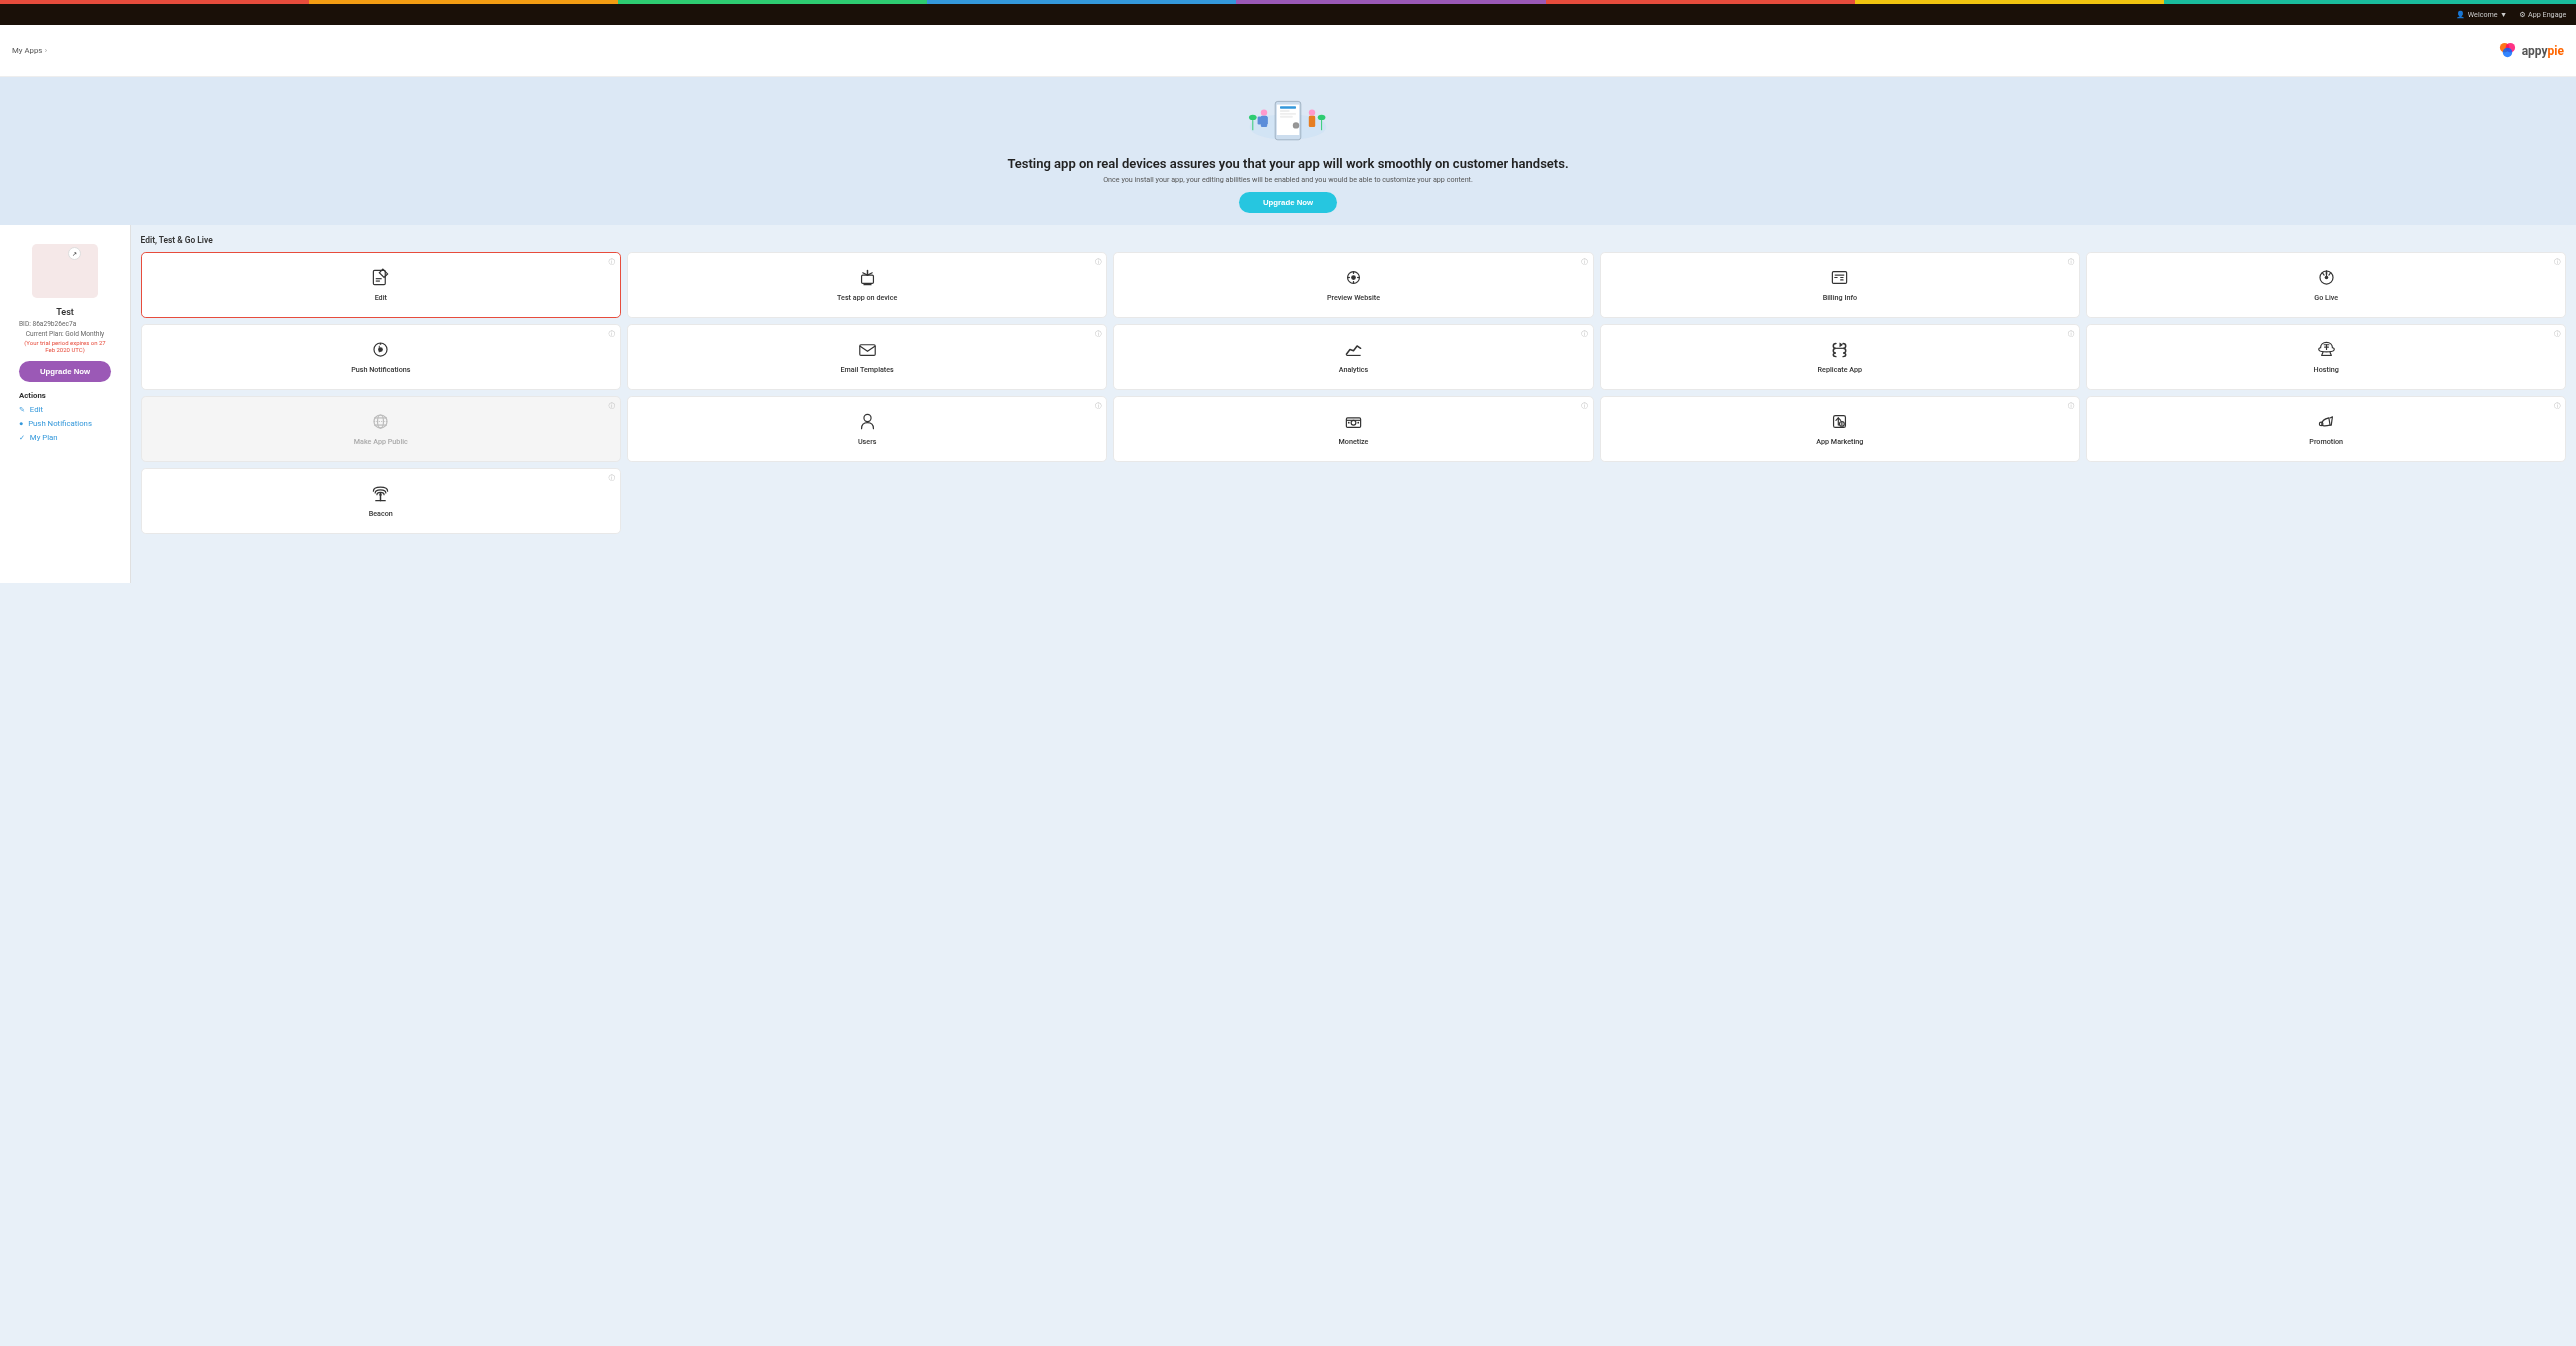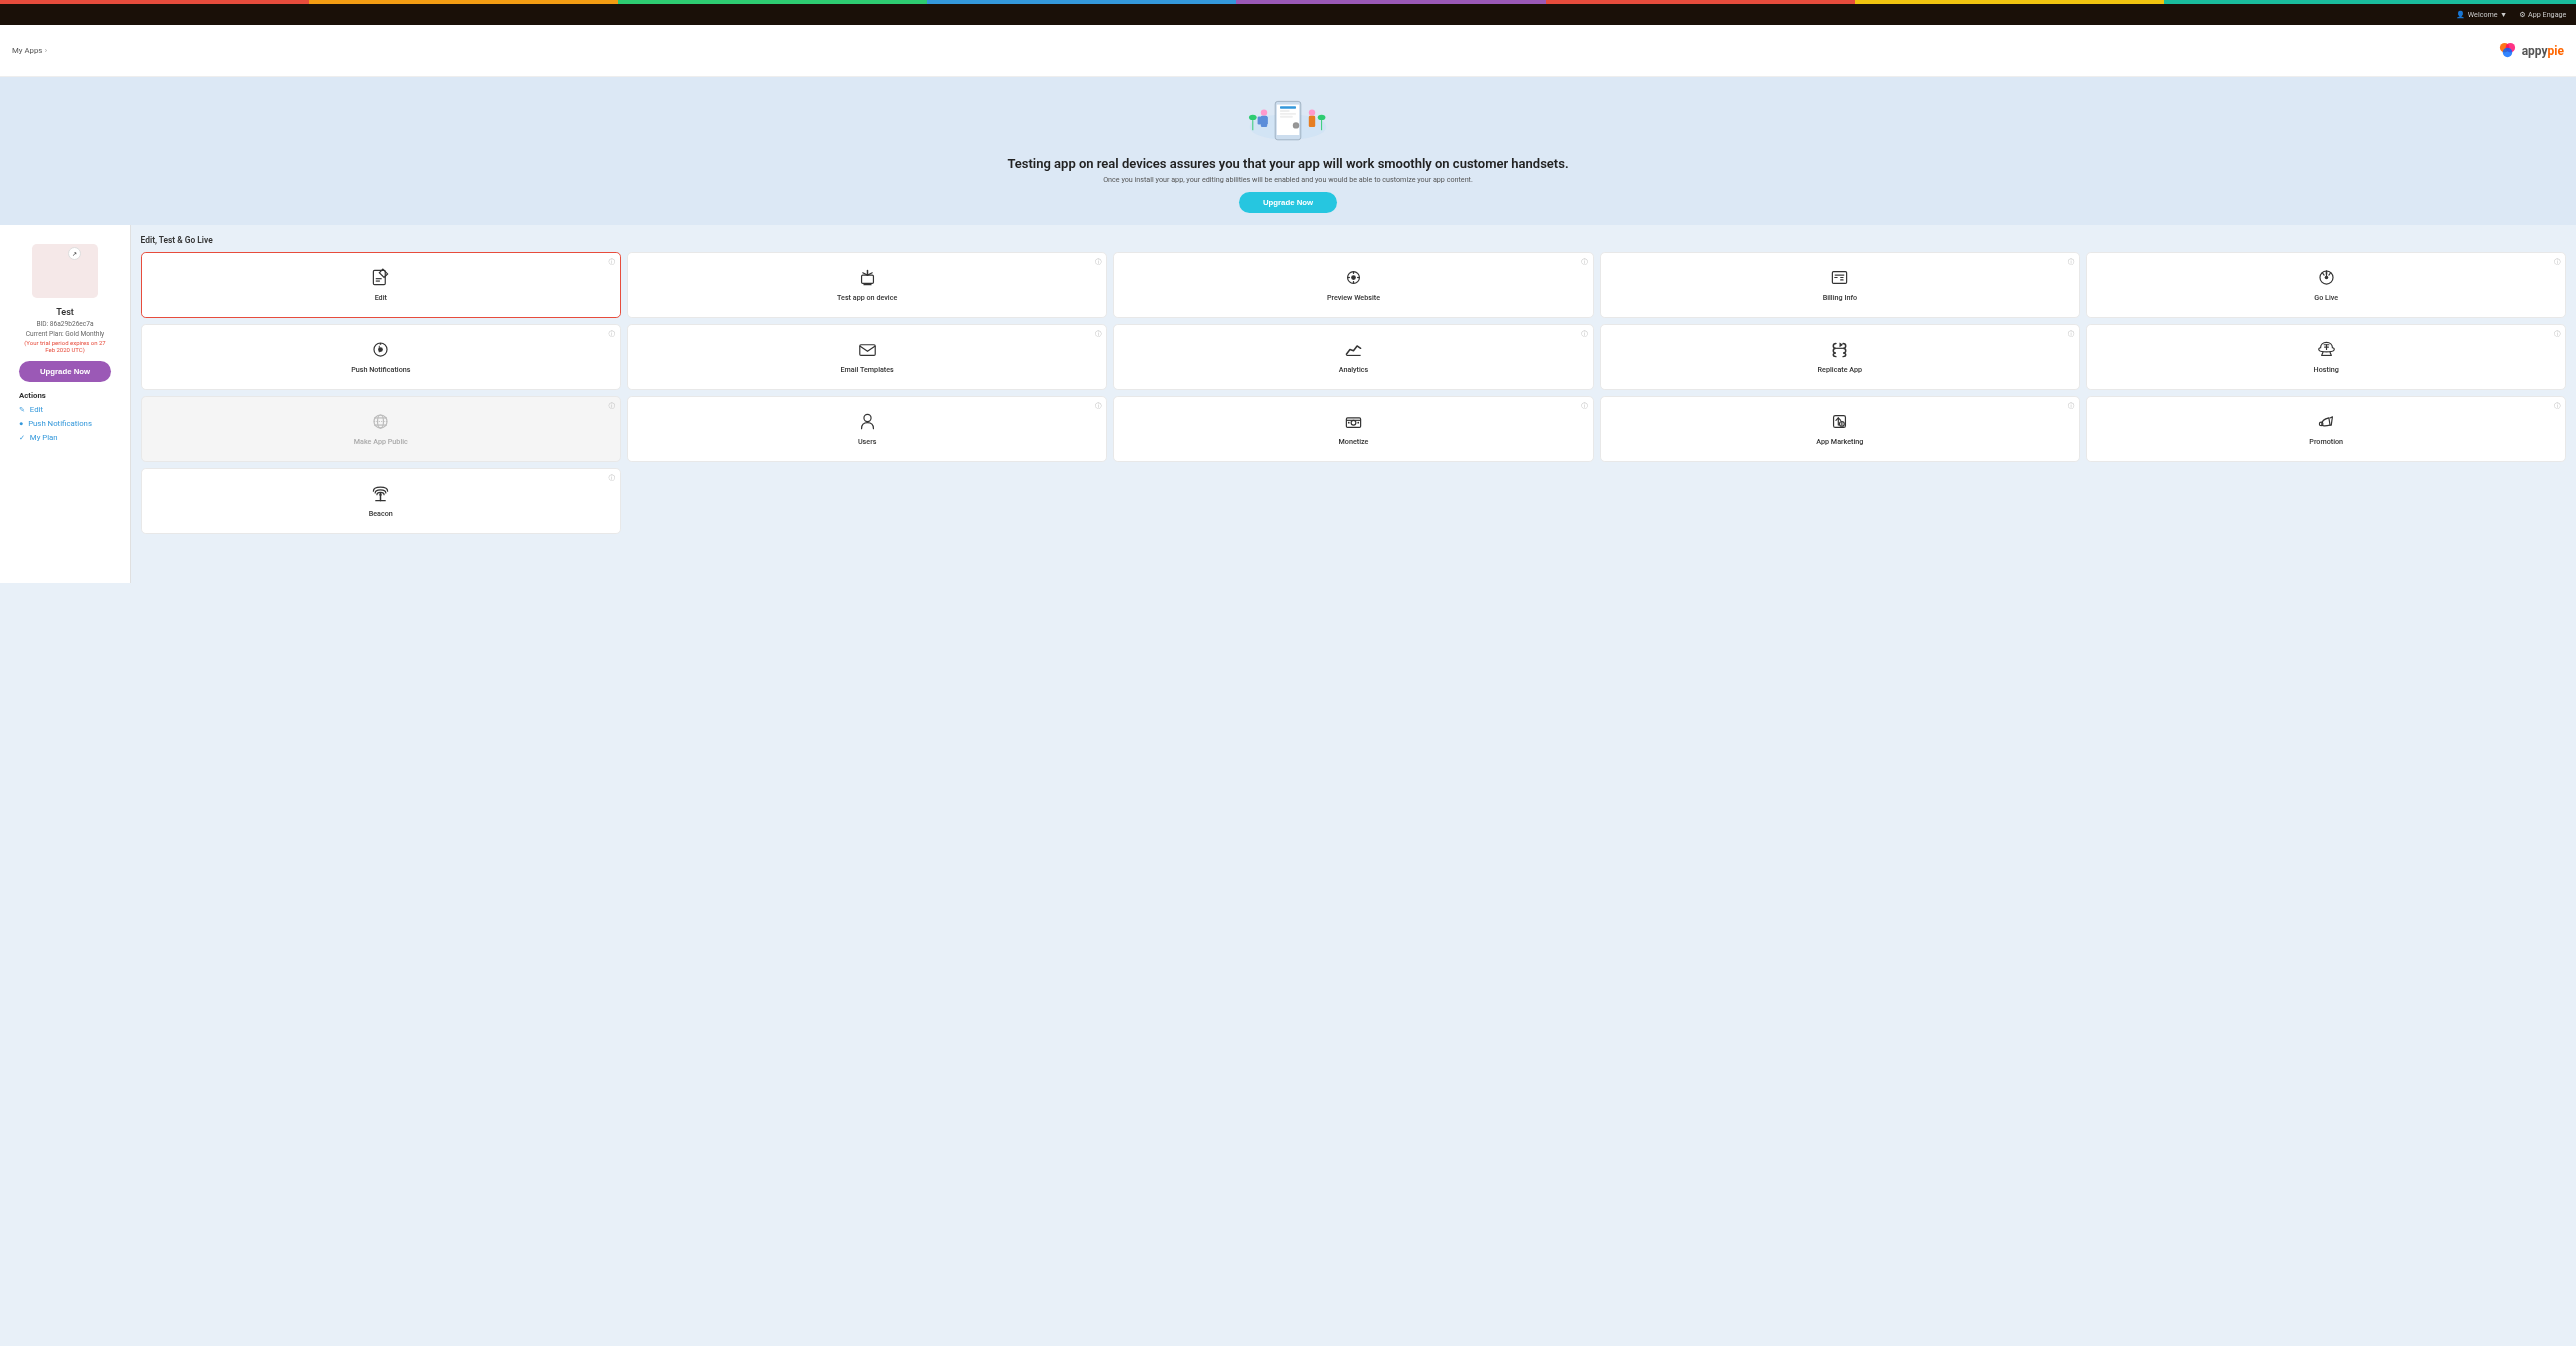--- a/index.html
+++ b/index.html
@@ -134,21 +134,21 @@
       justify-content: center;
     }
     .app-name {
       text-align: center;
       font-size: 9px;
       font-weight: 600;
       color: #333;
       margin-bottom: 2.4px;
     }
     .app-bid {
-      text-align: center;
+      text-align: left;
       font-size: 6.6px;
       color: #666;
       margin-bottom: 1.8px;
     }
     .app-plan {
       text-align: center;
       font-size: 6.6px;
       color: #666;
       margin-bottom: 1.8px;
     }

